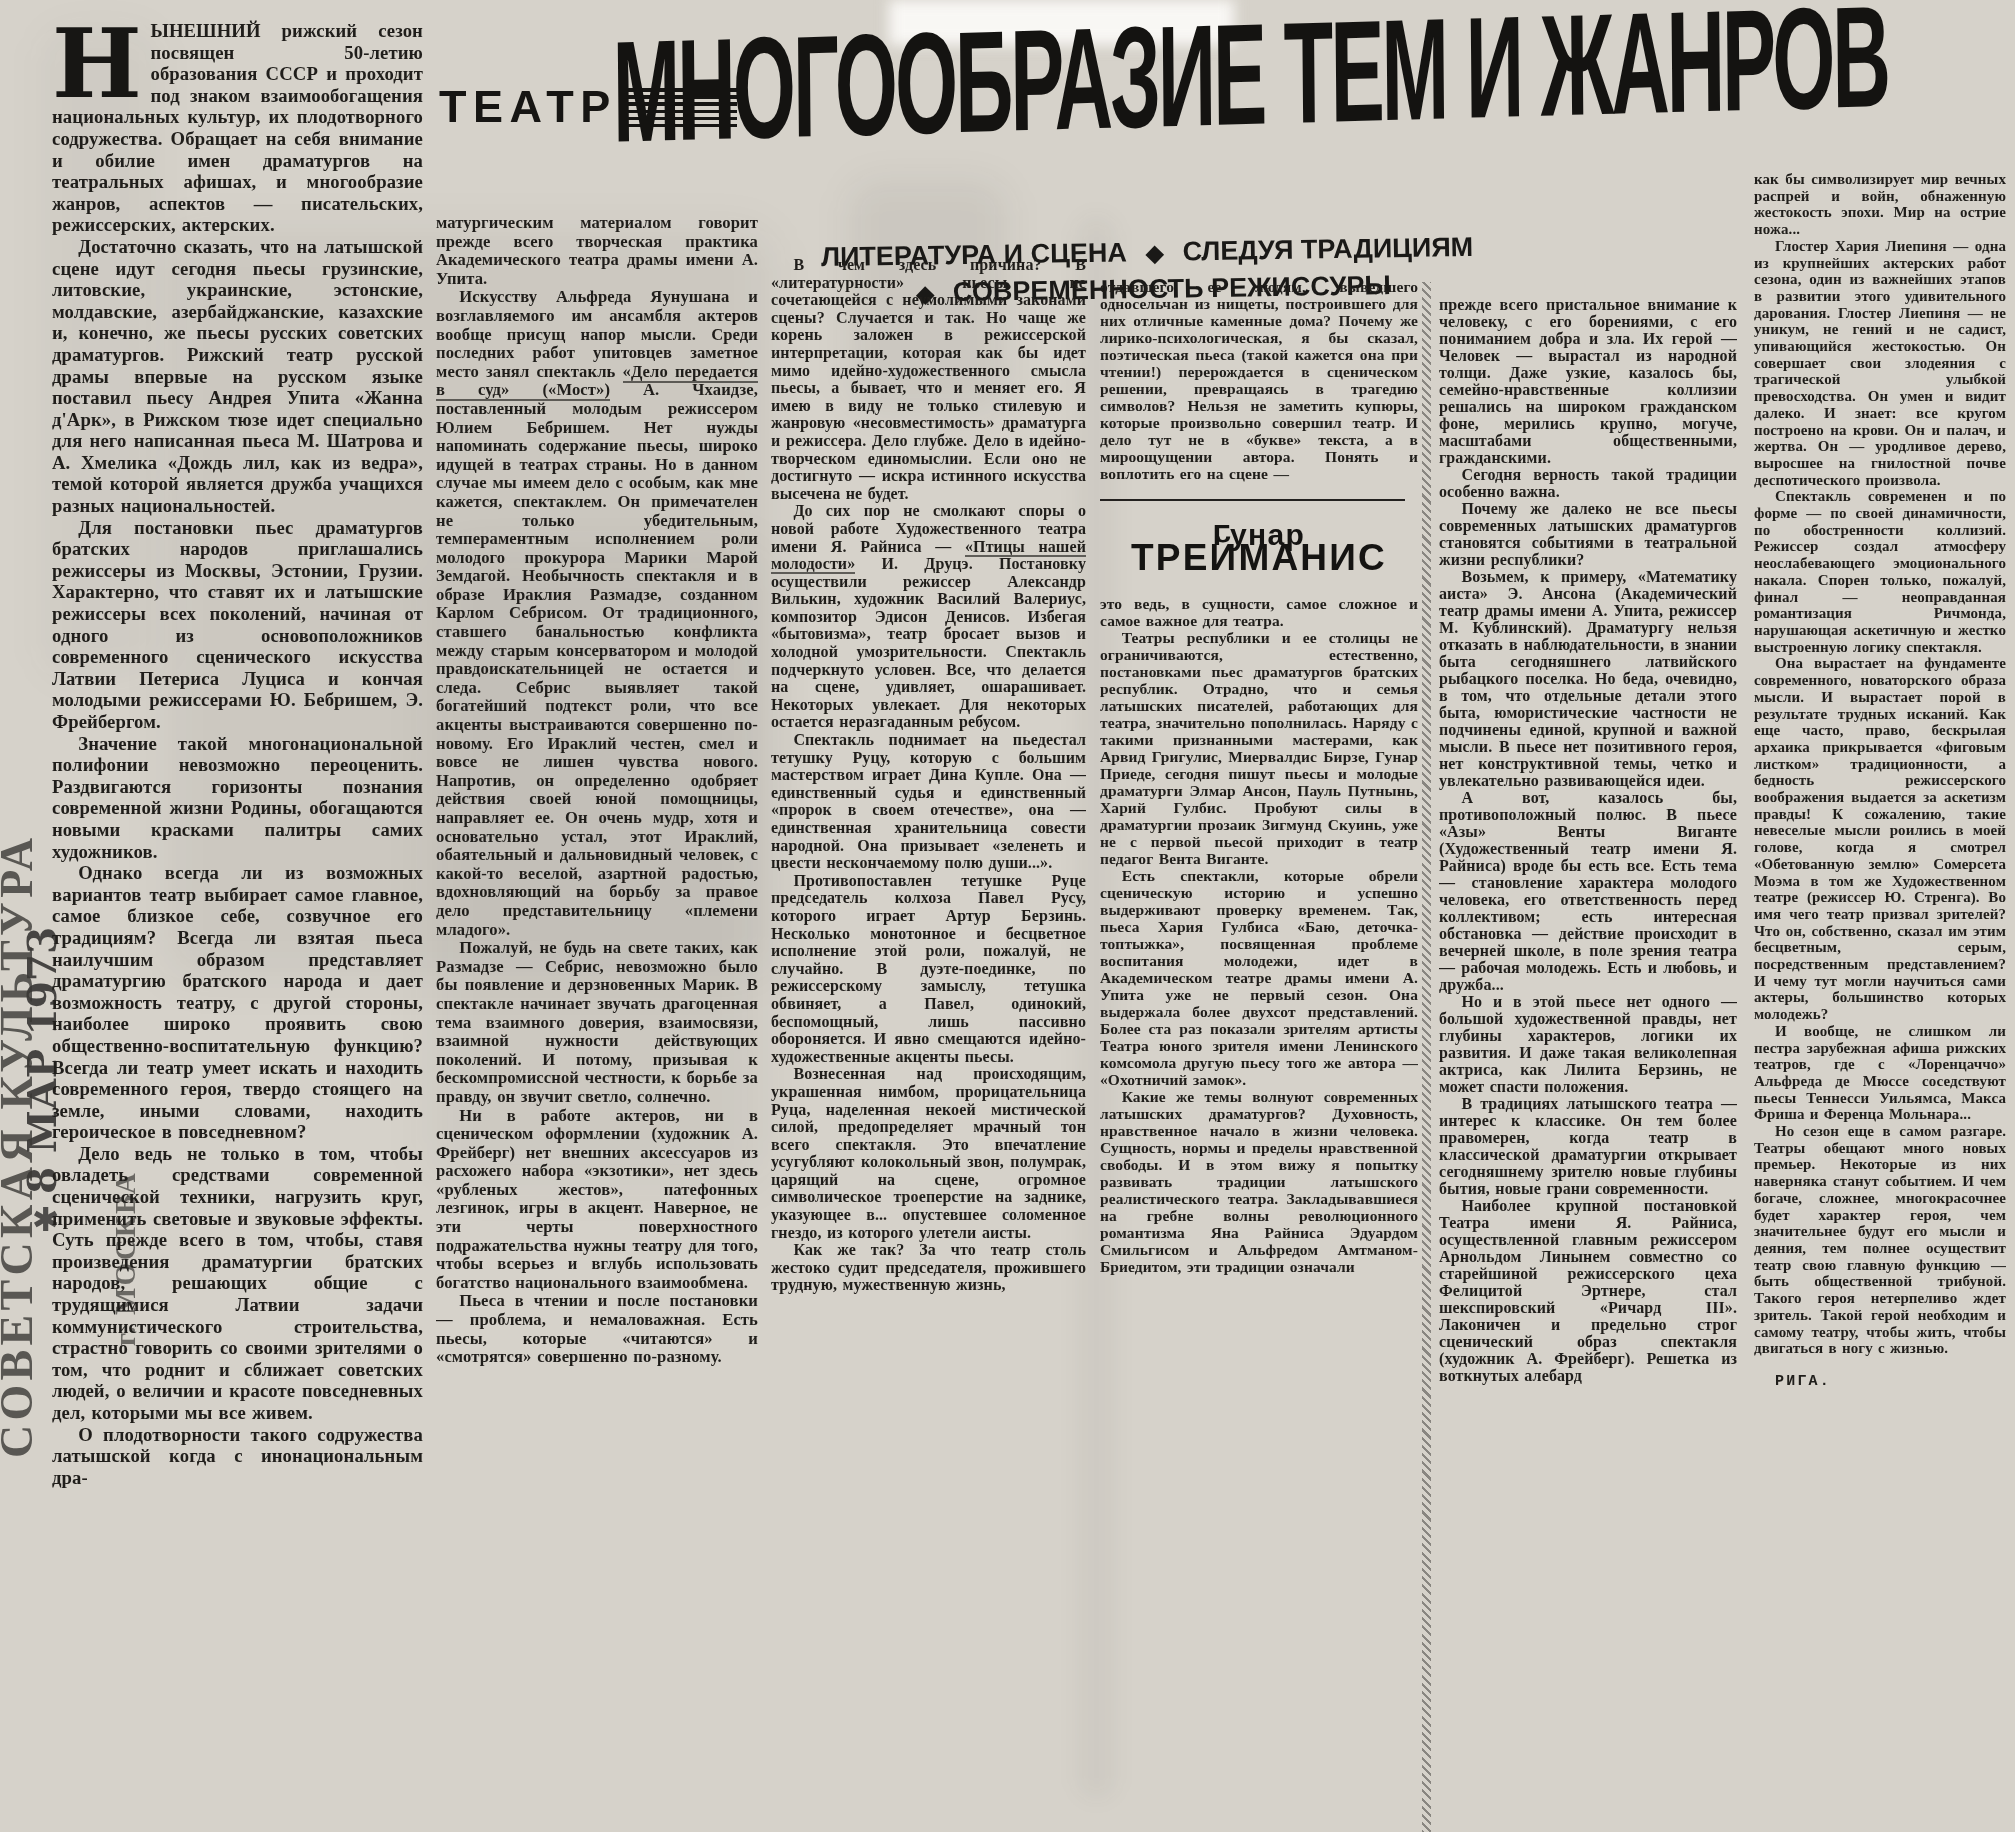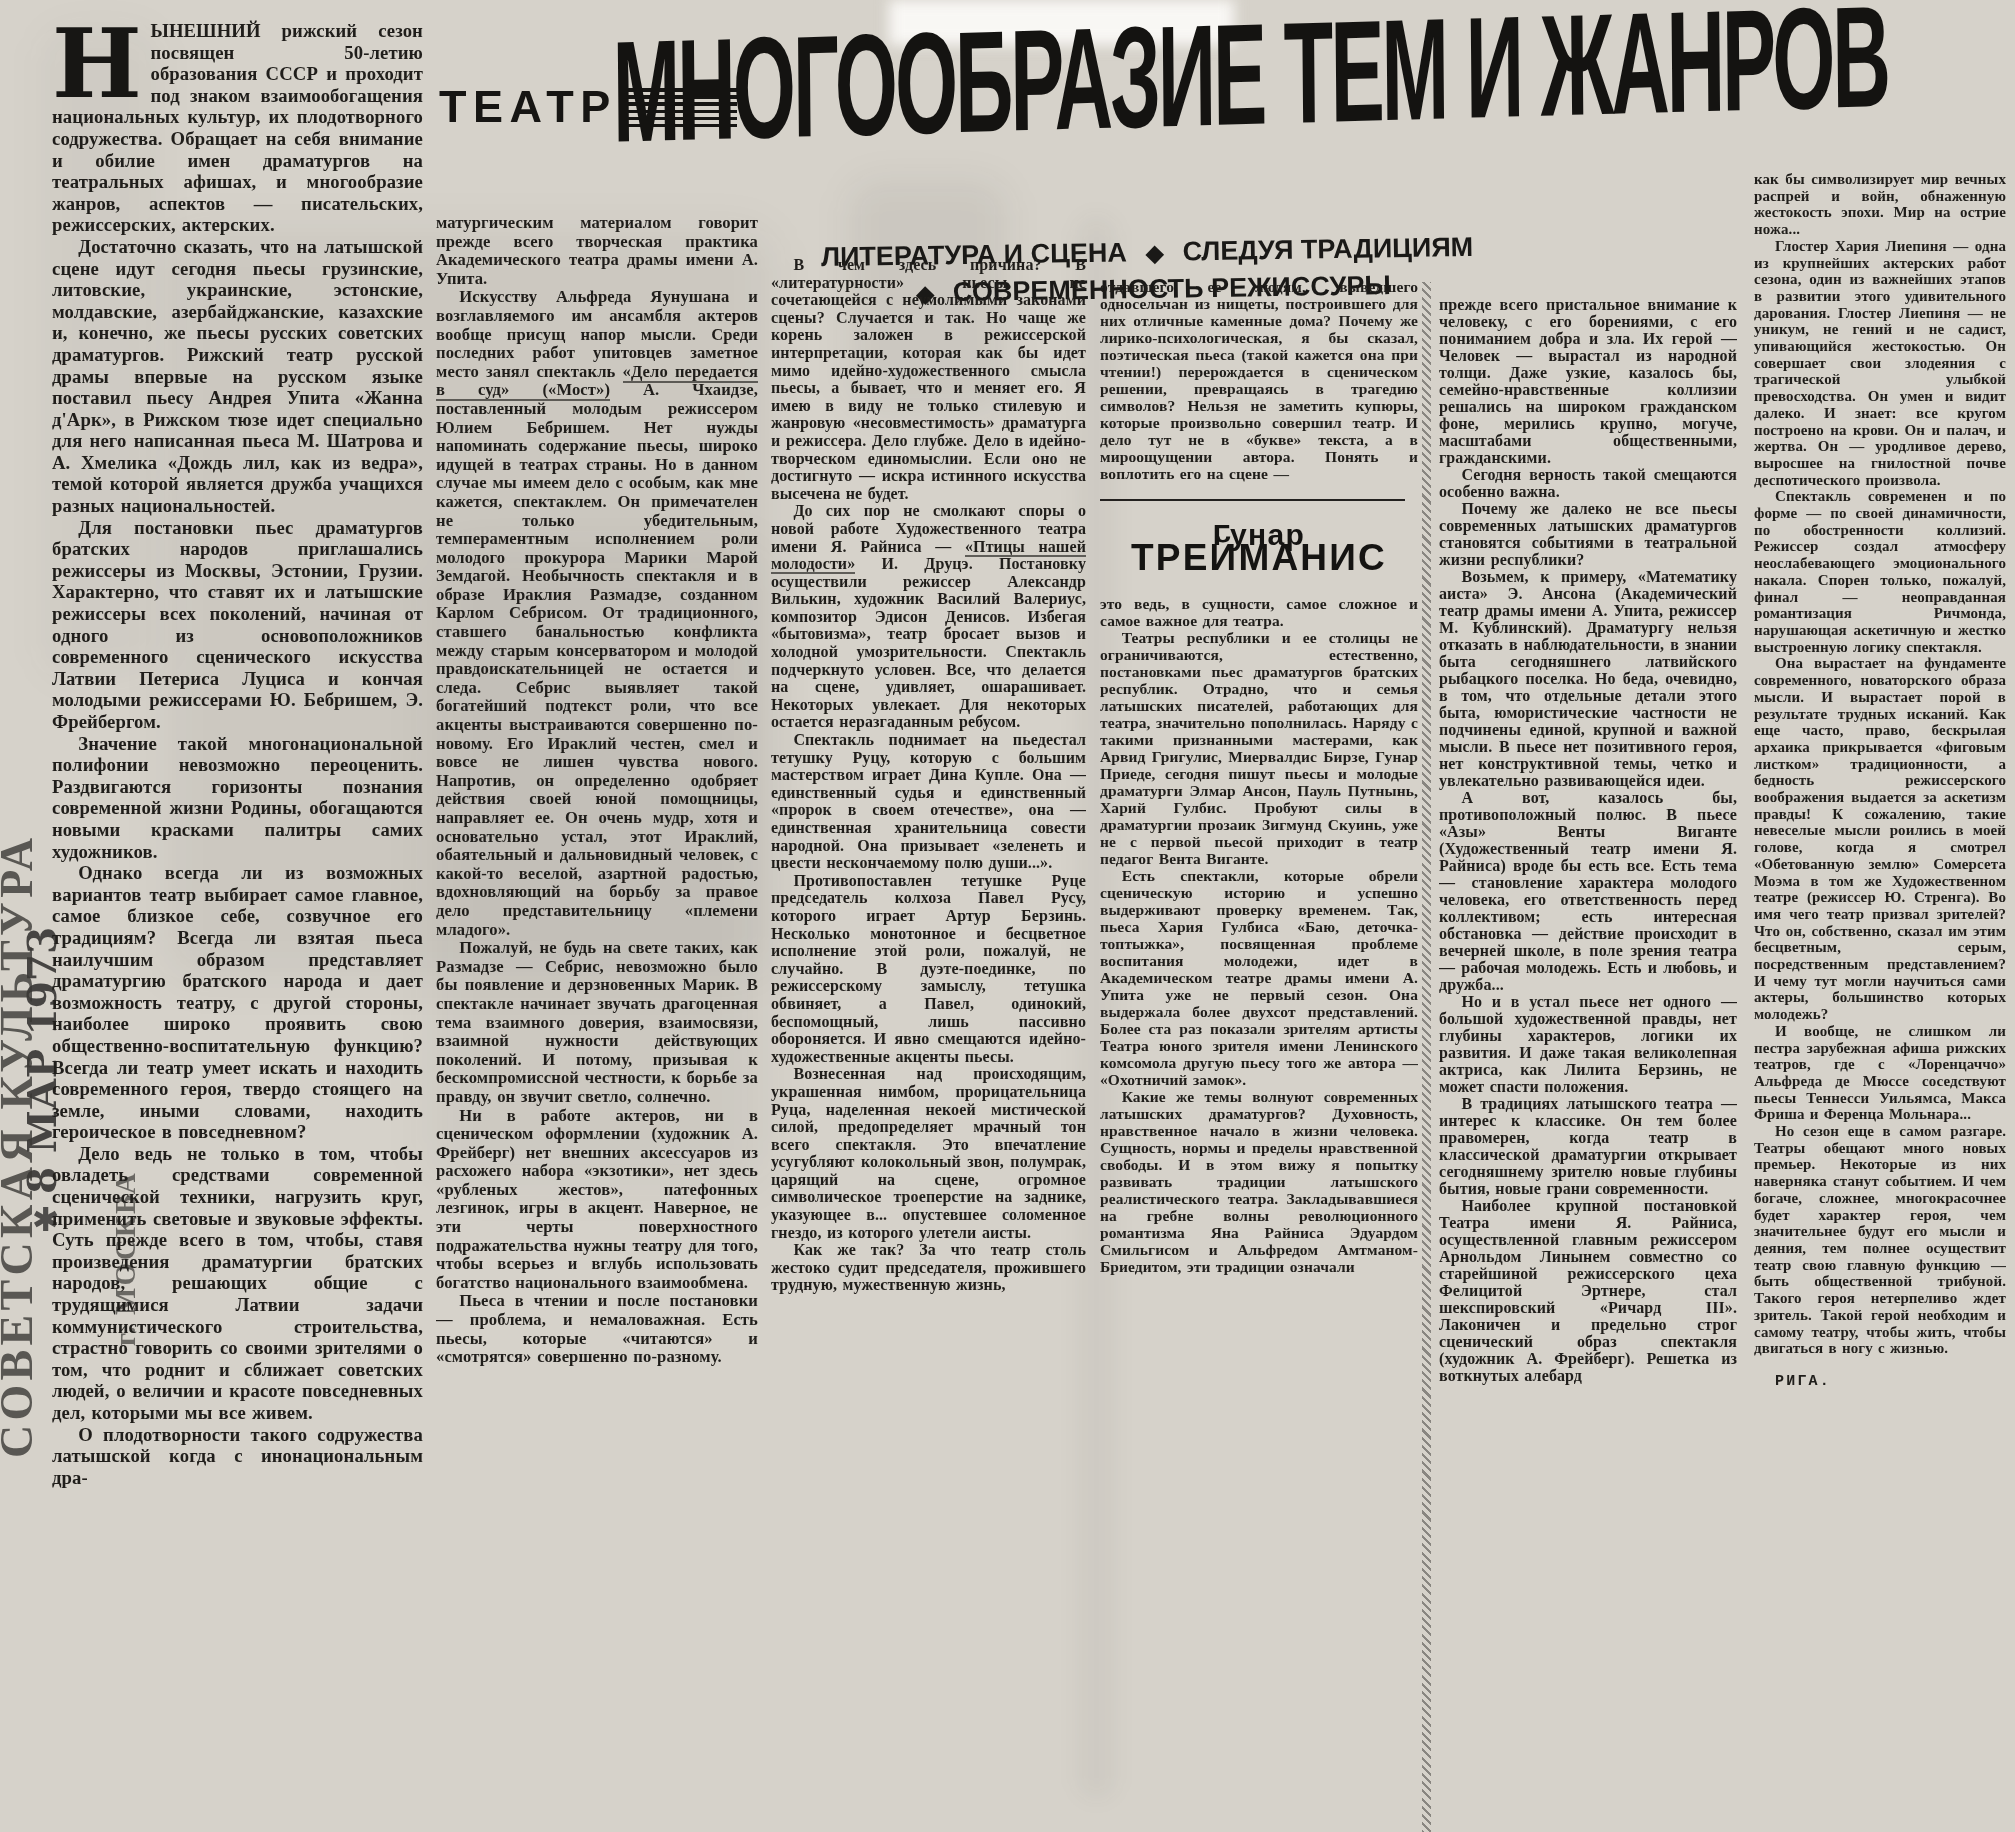--- a/index.html
+++ b/index.html
@@ -130,25 +130,25 @@
           <div class="byline-first">Гунар</div>
           <div class="byline-last">ТРЕЙМАНИС</div>
         </div>
         <p class="para no-indent">это ведь, в сущности, самое сложное и самое важное для театра.</p>
         <p class="para">Театры республики и ее столицы не ограничиваются, естественно, постановками пьес драматургов братских республик. Отрадно, что и семья латышских писателей, работающих для театра, значительно пополнилась. Наряду с такими признанными мастерами, как Арвид Григулис, Миервалдис Бирзе, Гунар Приеде, сегодня пишут пьесы и молодые драматурги Элмар Ансон, Пауль Путнынь, Харий Гулбис. Пробуют силы в драматургии прозаик Зигмунд Скуинь, уже не с первой пьесой приходит в театр педагог Вента Виганте.</p>
         <p class="para">Есть спектакли, которые обрели сценическую историю и успешно выдерживают проверку временем. Так, пьеса Хария Гулбиса «Баю, деточка-топтыжка», посвященная проблеме воспитания молодежи, идет в Академическом театре драмы имени А. Упита уже не первый сезон. Она выдержала более двухсот представлений. Более ста раз показали зрителям артисты Театра юного зрителя имени Ленинского комсомола другую пьесу того же автора — «Охотничий замок».</p>
         <p class="para">Какие же темы волнуют современных латышских драматургов? Духовность, нравственное начало в жизни человека. Сущность, нормы и пределы нравственной свободы. И в этом вижу я попытку развивать традиции латышского реалистического театра. Закладывавшиеся на гребне волны революционного романтизма Яна Райниса Эдуардом Смильгисом и Альфредом Амтманом-Бриедитом, эти традиции означали</p>
       </div>
       <div class="col" id="column-5">
         <p class="para no-indent">прежде всего пристальное внимание к человеку, с его борениями, с его пониманием добра и зла. Их герой — Человек — вырастал из народной толщи. Даже узкие, казалось бы, семейно-нравственные коллизии решались на широком гражданском фоне, мерились крупно, могуче, масштабами общественными, гражданскими.</p>
-        <p class="para">Сегодня верность такой смещаются особенно важна.</p>
+        <p class="para">Сегодня верность такой традиции особенно важна.</p>
         <p class="para">Почему же далеко не все пьесы современных латышских драматургов становятся событиями в театральной жизни республики?</p>
         <p class="para">Возьмем, к примеру, «Математику аиста» Э. Ансона (Академический театр драмы имени А. Упита, режиссер М. Кублинский). Драматургу нельзя отказать в наблюдательности, в знании быта сегодняшнего латвийского рыбацкого поселка. Но беда, очевидно, в том, что отдельные детали этого быта, юмористические частности не подчинены единой, крупной и важной мысли. В пьесе нет позитивного героя, нет конструктивной темы, четко и увлекательно развивающейся идеи.</p>
         <p class="para">А вот, казалось бы, противоположный полюс. В пьесе «Азы» Венты Виганте (Художественный театр имени Я. Райниса) вроде бы есть все. Есть тема — становление характера молодого человека, его ответственность перед коллективом; есть интересная обстановка — действие происходит в вечерней школе, в поле зрения театра — рабочая молодежь. Есть и любовь, и дружба...</p>
-        <p class="para">Но и в устал пьесе нет одного — большой художественной правды, нет глубины характеров, логики их развития. И даже такая великолепная актриса, как Лилита Берзинь, не может спасти положения.</p>
+        <p class="para">Но и в этой пьесе нет одного — большой художественной правды, нет глубины характеров, логики их развития. И даже такая великолепная актриса, как Лилита Берзинь, не может спасти положения.</p>
         <p class="para">В традициях латышского театра — интерес к классике. Он тем более правомерен, когда театр в классической драматургии открывает сегодняшнему зрителю новые глубины бытия, новые грани современности.</p>
         <p class="para">Наиболее крупной постановкой Театра имени Я. Райниса, осуществленной главным режиссером Арнольдом Линынем совместно со старейшиной режиссерского цеха Фелицитой Эртнере, стал шекспировский «Ричард III». Лаконичен и предельно строг сценический образ спектакля (художник А. Фрейберг). Решетка из воткнутых алебард</p>
       </div>
       <div class="col" id="column-6">
         <p class="para no-indent">как бы символизирует мир вечных распрей и войн, обнаженную жестокость эпохи. Мир на острие ножа...</p>
         <p class="para">Глостер Хария Лиепиня — одна из крупнейших актерских работ сезона, один из важнейших этапов в развитии этого удивительного дарования. Глостер Лиепиня — не уникум, не гений и не садист, упивающийся жестокостью. Он совершает свои злодеяния с трагической улыбкой превосходства. Он умен и видит далеко. И знает: все кругом построено на крови. Он и палач, и жертва. Он — уродливое дерево, выросшее на гнилостной почве деспотического произвола.</p>
         <p class="para">Спектакль современен и по форме — по своей динамичности, по обостренности коллизий. Режиссер создал атмосферу неослабевающего эмоционального накала. Спорен только, пожалуй, финал — неоправданная романтизация Ричмонда, нарушающая аскетичную и жестко выстроенную логику спектакля.</p>
         <p class="para">Она вырастает на фундаменте современного, новаторского образа мысли. И вырастает порой в результате трудных исканий. Как еще часто, право, бескрылая архаика прикрывается «фиговым листком» традиционности, а бедность режиссерского воображения выдается за аскетизм правды! К сожалению, такие невеселые мысли роились в моей голове, когда я смотрел «Обетованную землю» Сомерсета Моэма в том же Художественном театре (режиссер Ю. Стренга). Во имя чего театр призвал зрителей? Что он, собственно, сказал им этим бесцветным, серым, посредственным представлением? И чему тут могли научиться сами актеры, большинство которых молодежь?</p>
         <p class="para">И вообще, не слишком ли пестра зарубежная афиша рижских театров, где с «Лоренцаччо» Альфреда де Мюссе соседствуют пьесы Теннесси Уильямса, Макса Фриша и Ференца Мольнара...</p>
         <p class="para">Но сезон еще в самом разгаре. Театры обещают много новых премьер. Некоторые из них наверняка станут событием. И чем богаче, сложнее, многокрасочнее будет характер героя, чем значительнее будут его мысли и деяния, тем полнее осуществит театр свою главную функцию — быть общественной трибуной. Такого героя нетерпеливо ждет зритель. Такой герой необходим и самому театру, чтобы жить, чтобы двигаться в ногу с жизнью.</p>

